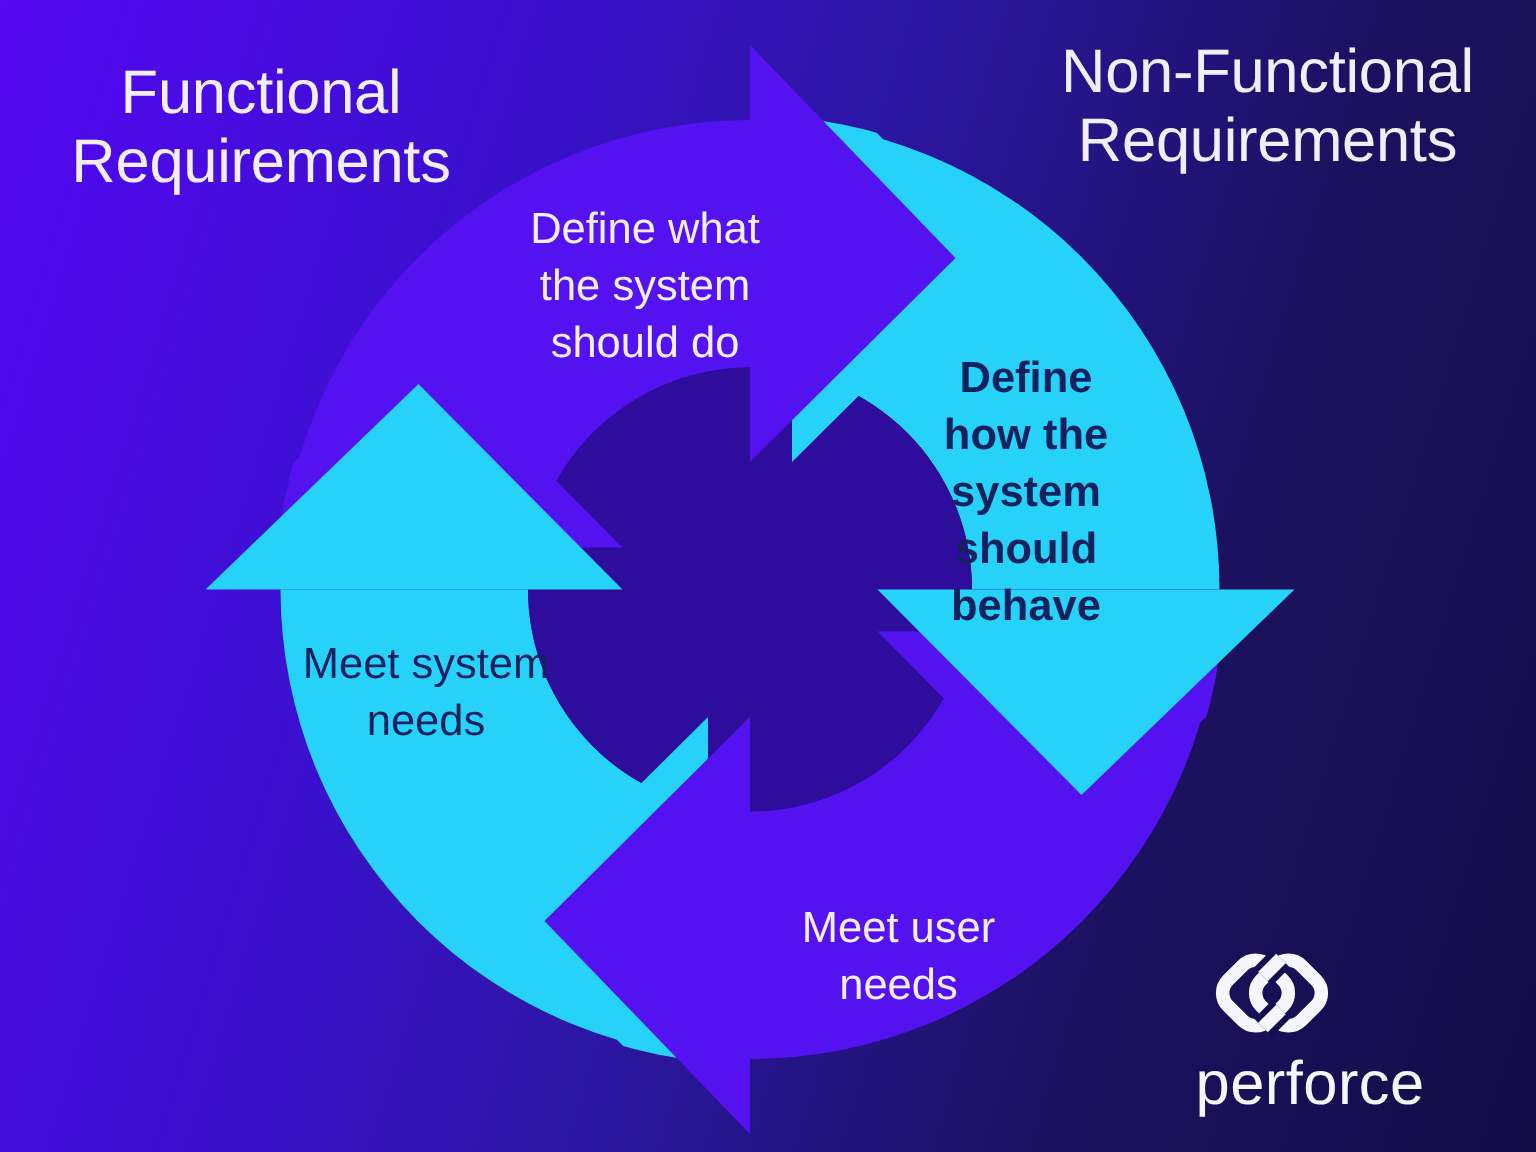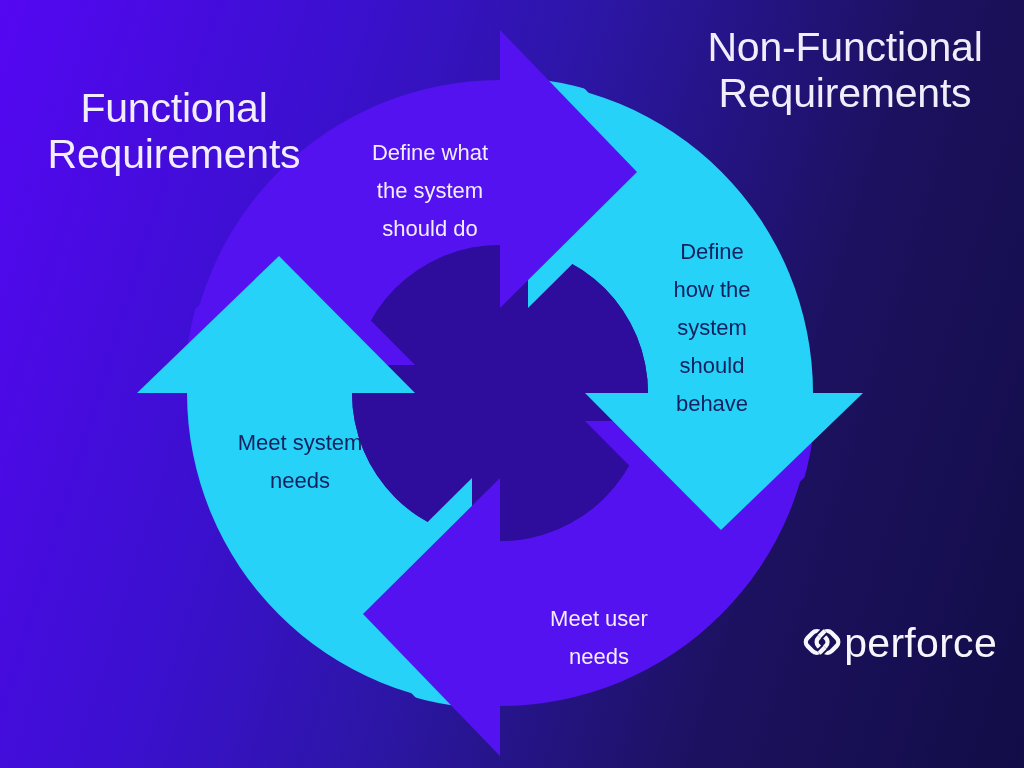--- a/index.html
+++ b/index.html
@@ -33,35 +33,35 @@
     white-space:pre-line;
     font-weight:500;
   }
   .title{
     font-size:41px;
     line-height:46px;
     letter-spacing:-0.2px;
     color:var(--white-text);
   }
   .step{
-    font-size:22px;
+    font-size:29px;
     line-height:38px;
   }
   .step.on-purple{color:var(--white-text);}
   .step.on-cyan{color:var(--navy-text);}
-  #title-functional{left:14px;top:38px;width:320px;margin-top:47px;}
+  #title-functional{left:14px;top:38px;width:320px;}
   #title-nonfunctional{left:685px;top:24px;width:320px;}
   #label-define-what{left:310px;top:134px;width:240px;}
-  #label-define-how{left:632px;top:233px;width:160px;}
-  #label-meet-system{left:200px;top:424px;width:200px;}
+  #label-define-how{left:604px;top:233px;width:160px;font-weight:bold;}
+  #label-meet-system{left:184px;top:424px;width:200px;}
   #label-meet-user{left:479px;top:600px;width:240px;}
   .logo{
     position:absolute;
-    left:797px;top:604px;width:200px;
-    display:flex;flex-direction:row;align-items:center;
+    left:797px;top:624px;width:200px;
+    display:flex;flex-direction:column;
   }
   .logo-word{
     margin-top:1px;
     font-size:41px;
     font-weight:500;
     letter-spacing:0.3px;
     color:var(--logo-white);
     line-height:42px;
   }
 </style>

